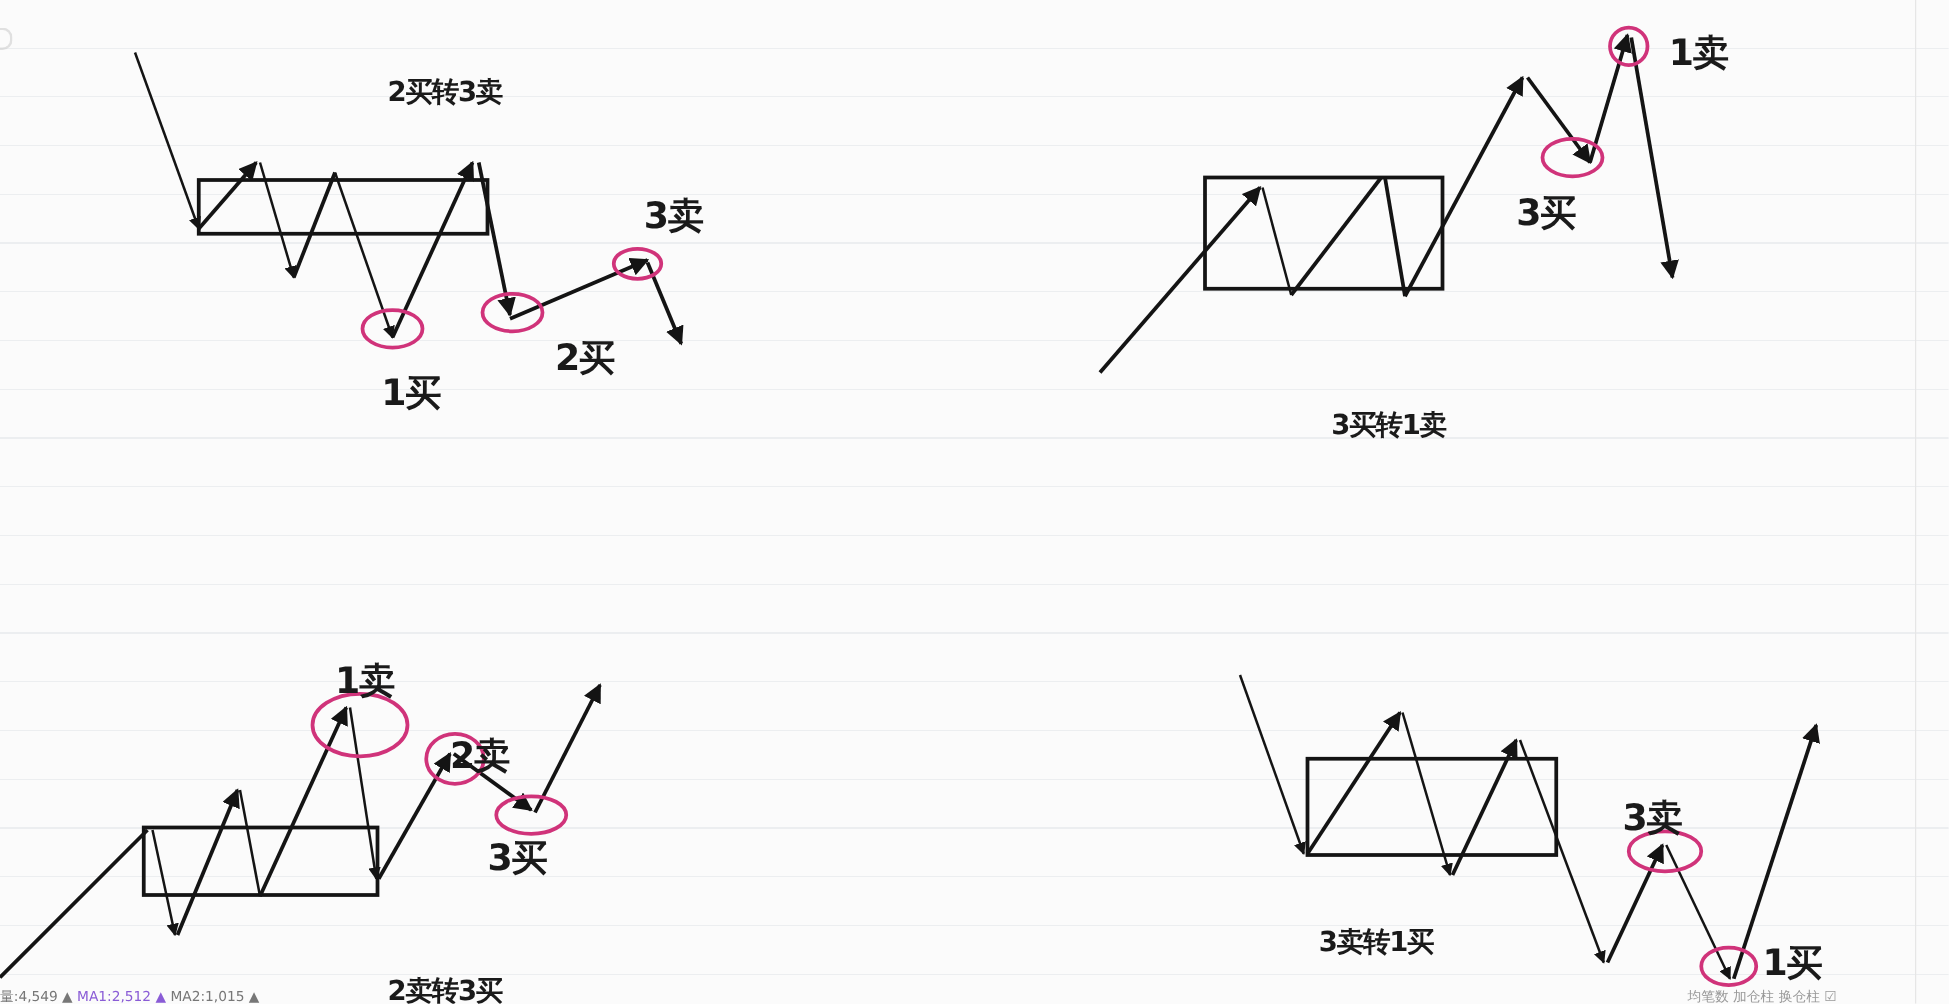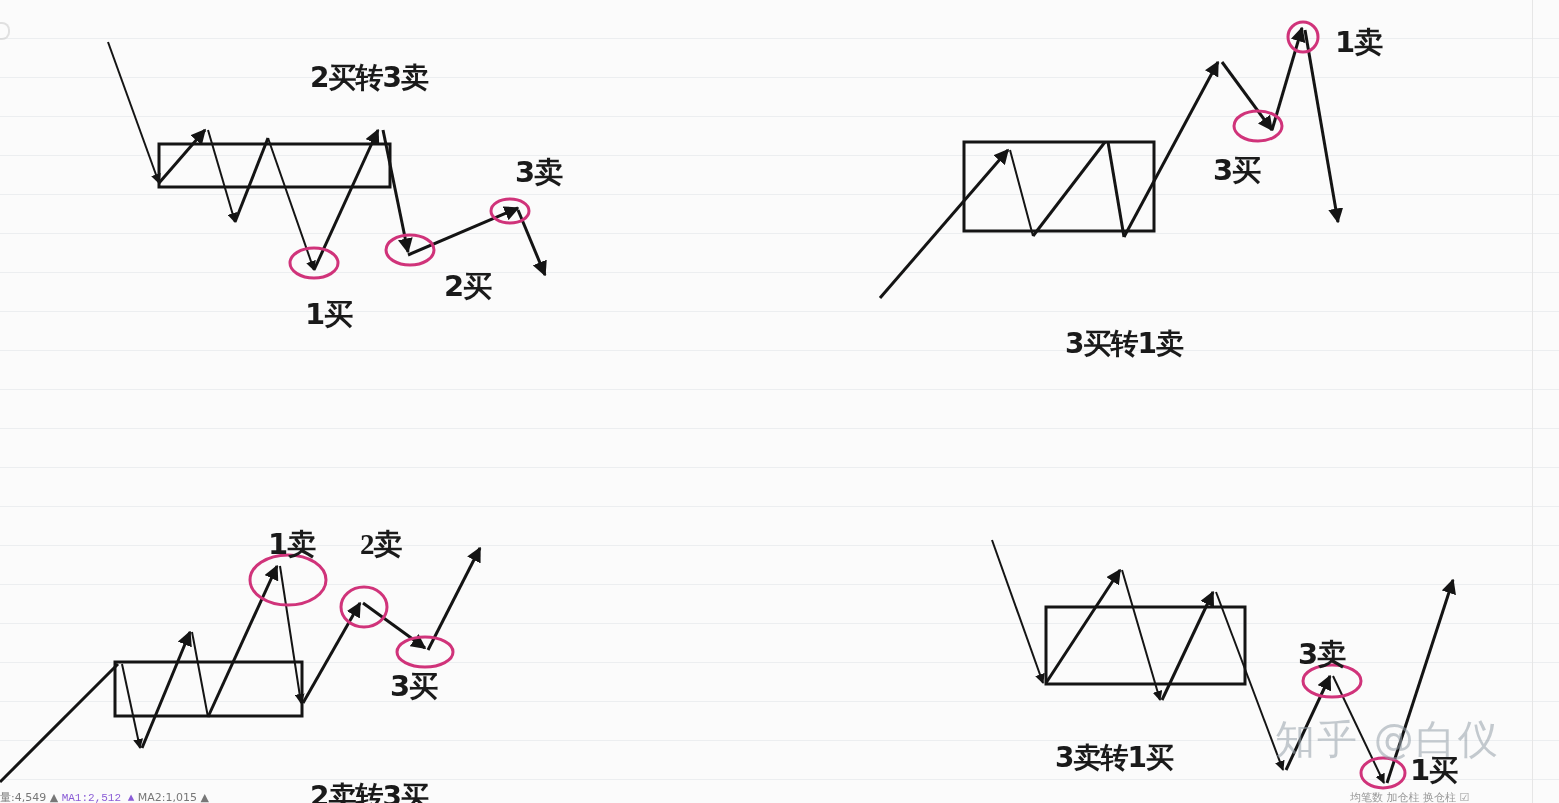--- a/index.html
+++ b/index.html
@@ -12,29 +12,29 @@
   .page {
     position:absolute; left:0; top:0; width:1559px; height:803px;
     background-image:repeating-linear-gradient(to bottom, transparent 0px, transparent 38px, #eceef0 38px, #eceef0 39px);
   }
   .right-border { position:absolute; left:1532px; top:0; width:1px; height:803px; background:#e6e6e6; }
   svg.diagram { position:absolute; left:0; top:0; width:1559px; height:803px; }
   .lbl {
     position:absolute; font-size:29px; font-weight:bold; color:#1a1a1a;
     white-space:nowrap; letter-spacing:-1px; line-height:1;
   }
-  .lbl.title { font-size:28px; }
+  .lbl.title { font-size:22px; }
   .watermark {
     position:absolute; left:1275px; top:712px; font-size:40px; color:rgba(150,160,170,0.55);
     white-space:nowrap; letter-spacing:2px;
   }
   .status-left {
     position:absolute; left:0; top:790px; font-size:11px; color:#777; white-space:nowrap;
   }
-  .status-left .purple { color:#8a5cd6;font-family:Liberation Mono, monospace; }
+  .status-left .purple { color:#8a5cd6; }
   .status-right {
     position:absolute; left:1350px; top:790px; font-size:11px; color:#999; white-space:nowrap;
   }
   .corner-mark {
     position:absolute; left:0; top:22px; width:8px; height:14px; border:2px solid #cfcfcf; border-left:none;
     border-radius:0 8px 8px 0; opacity:0.6;
   }
 </style>
 </head>
 <body>
@@ -123,28 +123,27 @@
   <div class="lbl" style="left:305px;top:300px;">1买</div>
   <div class="lbl" style="left:431px;top:272px;margin-left:13px;">2买</div>
   <div class="lbl" style="left:515px;top:158px;">3卖</div>
 
   <div class="lbl title" style="left:1065px;top:290px;margin-top:40px;">3买转1卖</div>
   <div class="lbl" style="left:1213px;top:156px;">3买</div>
   <div class="lbl" style="left:1335px;top:28px;">1卖</div>
 
   <div class="lbl title" style="left:310px;top:744px;margin-top:39px;">2卖转3买</div>
   <div class="lbl" style="left:268px;top:530px;">1卖</div>
-  <div class="lbl" style="left:360px;top:530px;font-family:Liberation Serif, serif;">2卖</div>
+  <div class="lbl" style="left:360px;top:590px;">2卖</div>
   <div class="lbl" style="left:390px;top:672px;">3买</div>
 
   <div class="lbl title" style="left:1055px;top:744px;">3卖转1买</div>
   <div class="lbl" style="left:1298px;top:640px;">3卖</div>
   <div class="lbl" style="left:1410px;top:756px;">1买</div>
 
-  <div class="watermark">知乎 @白仪</div>
 
   <div class="status-left">
     <span>量:4,549 ▲</span>
     <span class="purple">MA1:2,512 ▲</span>
     <span>MA2:1,015 ▲</span>
   </div>
   <div class="status-right">均笔数  加仓柱  换仓柱  ☑</div>
 </div>
 
 </body></html>

